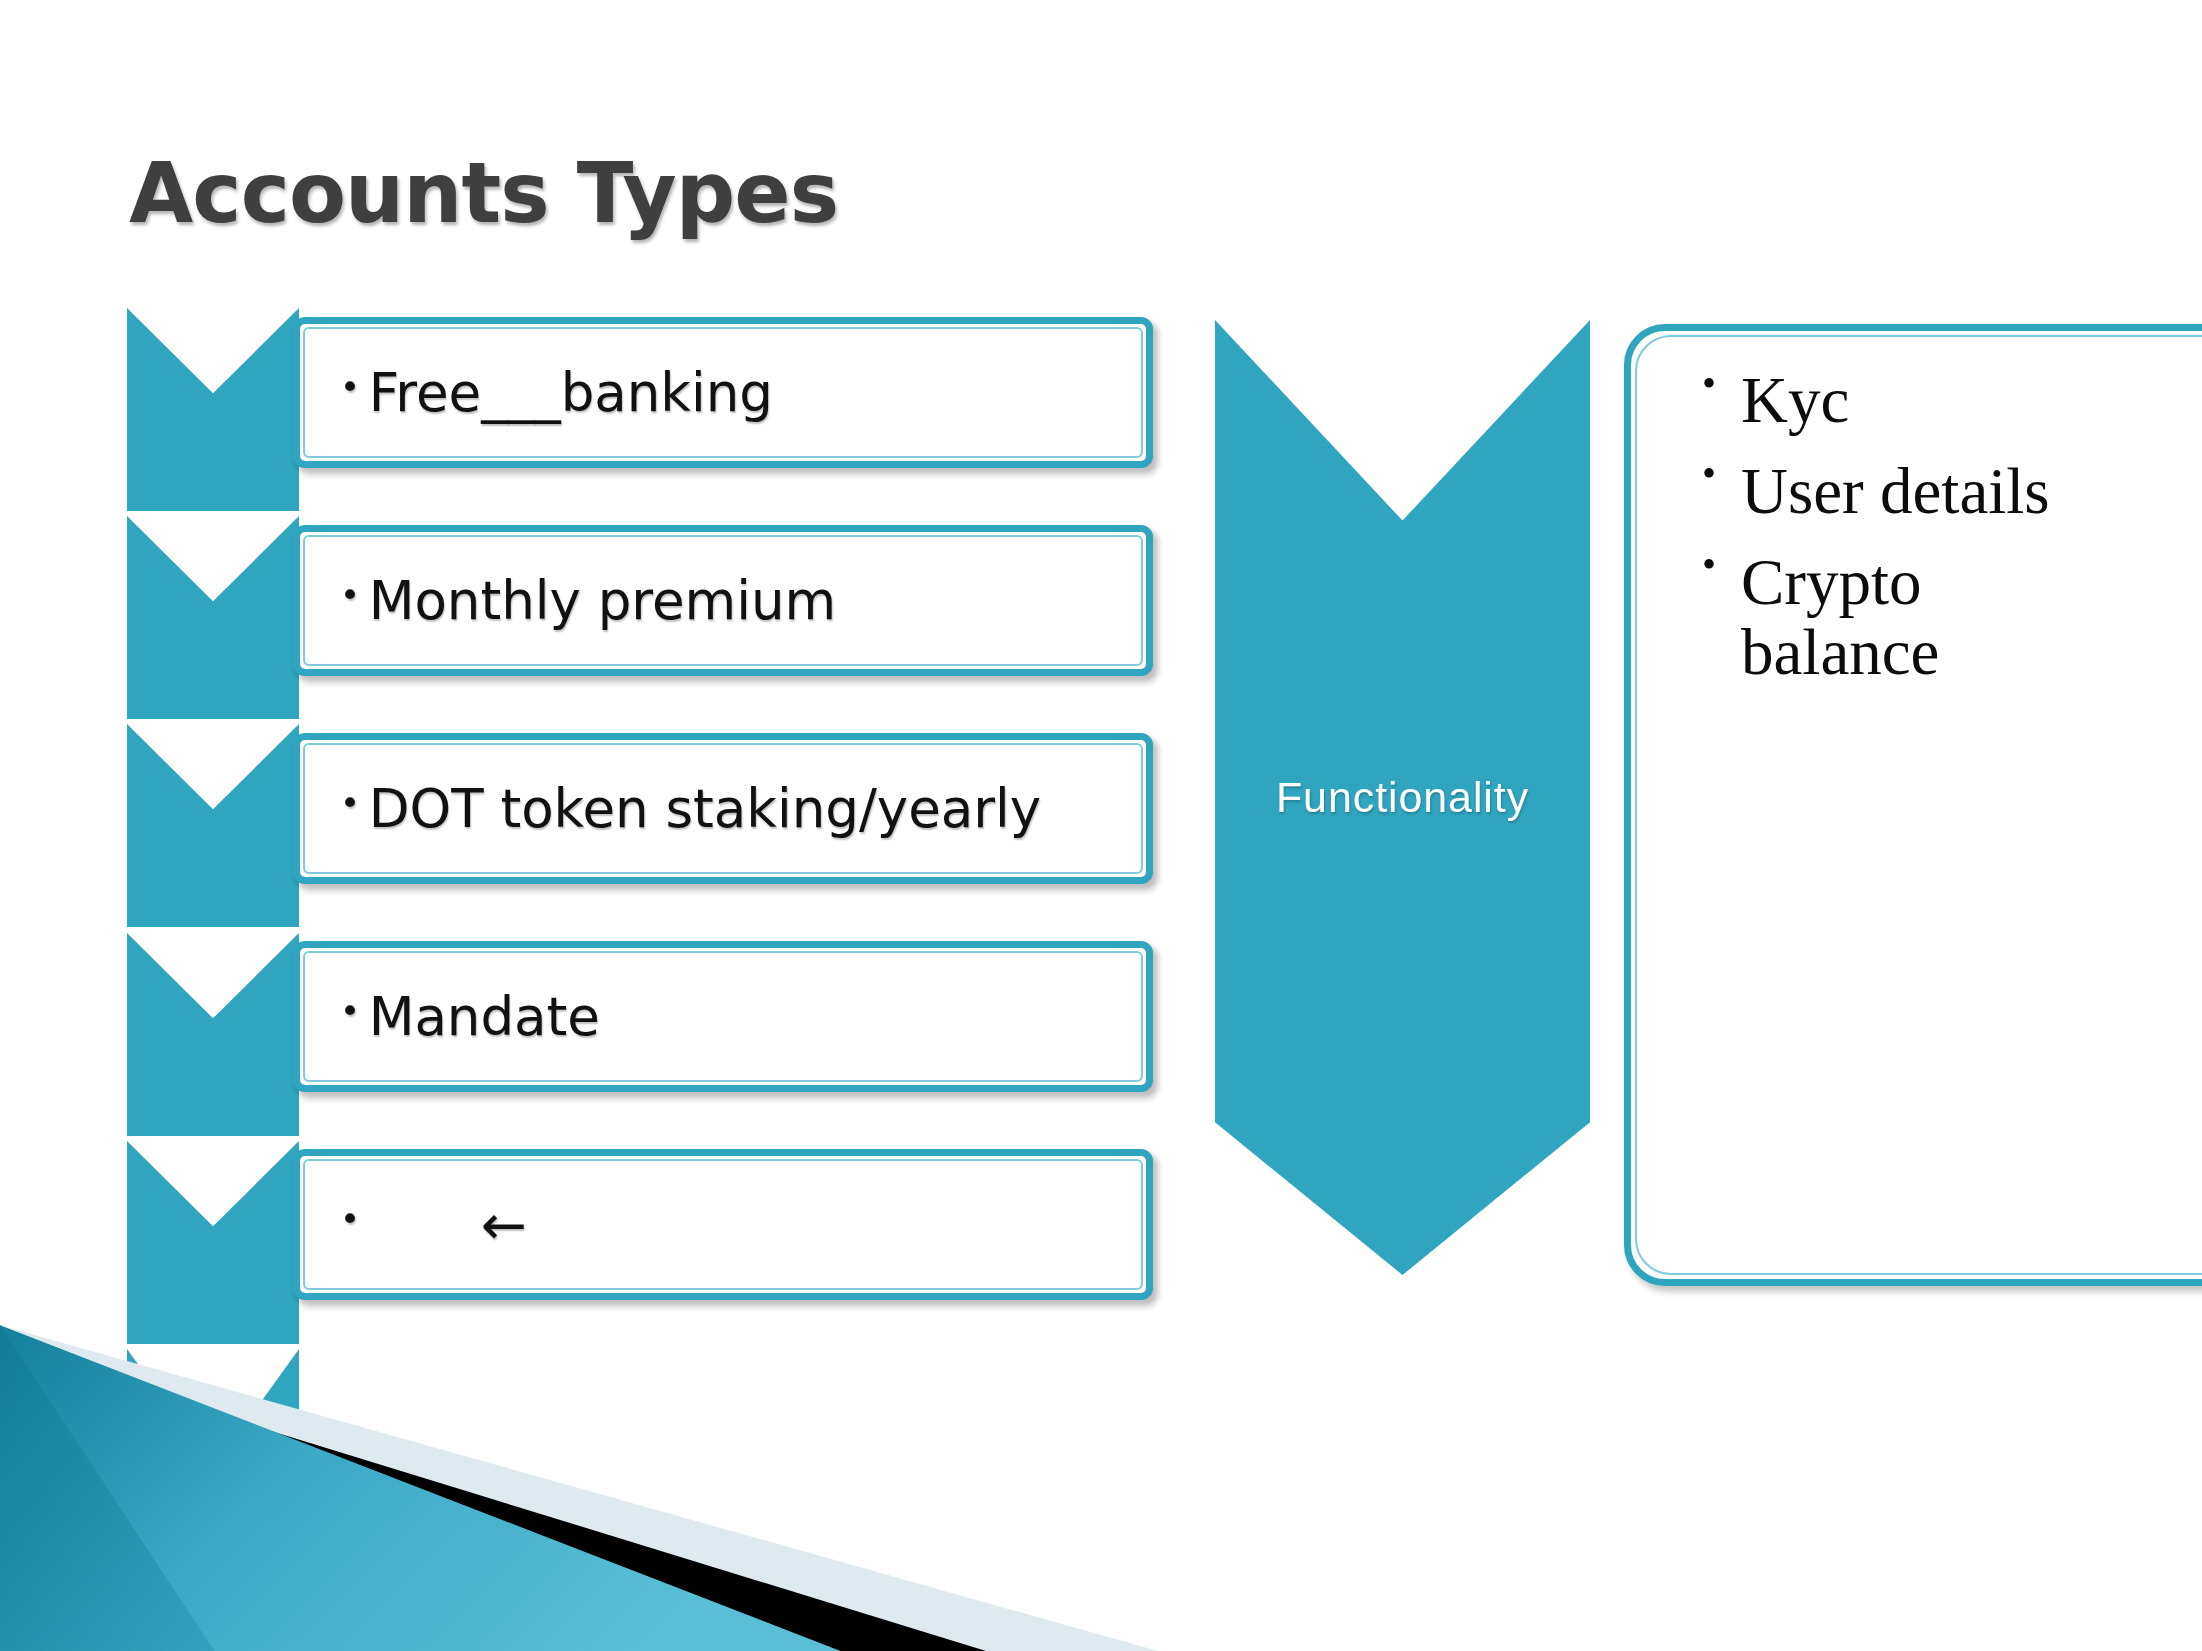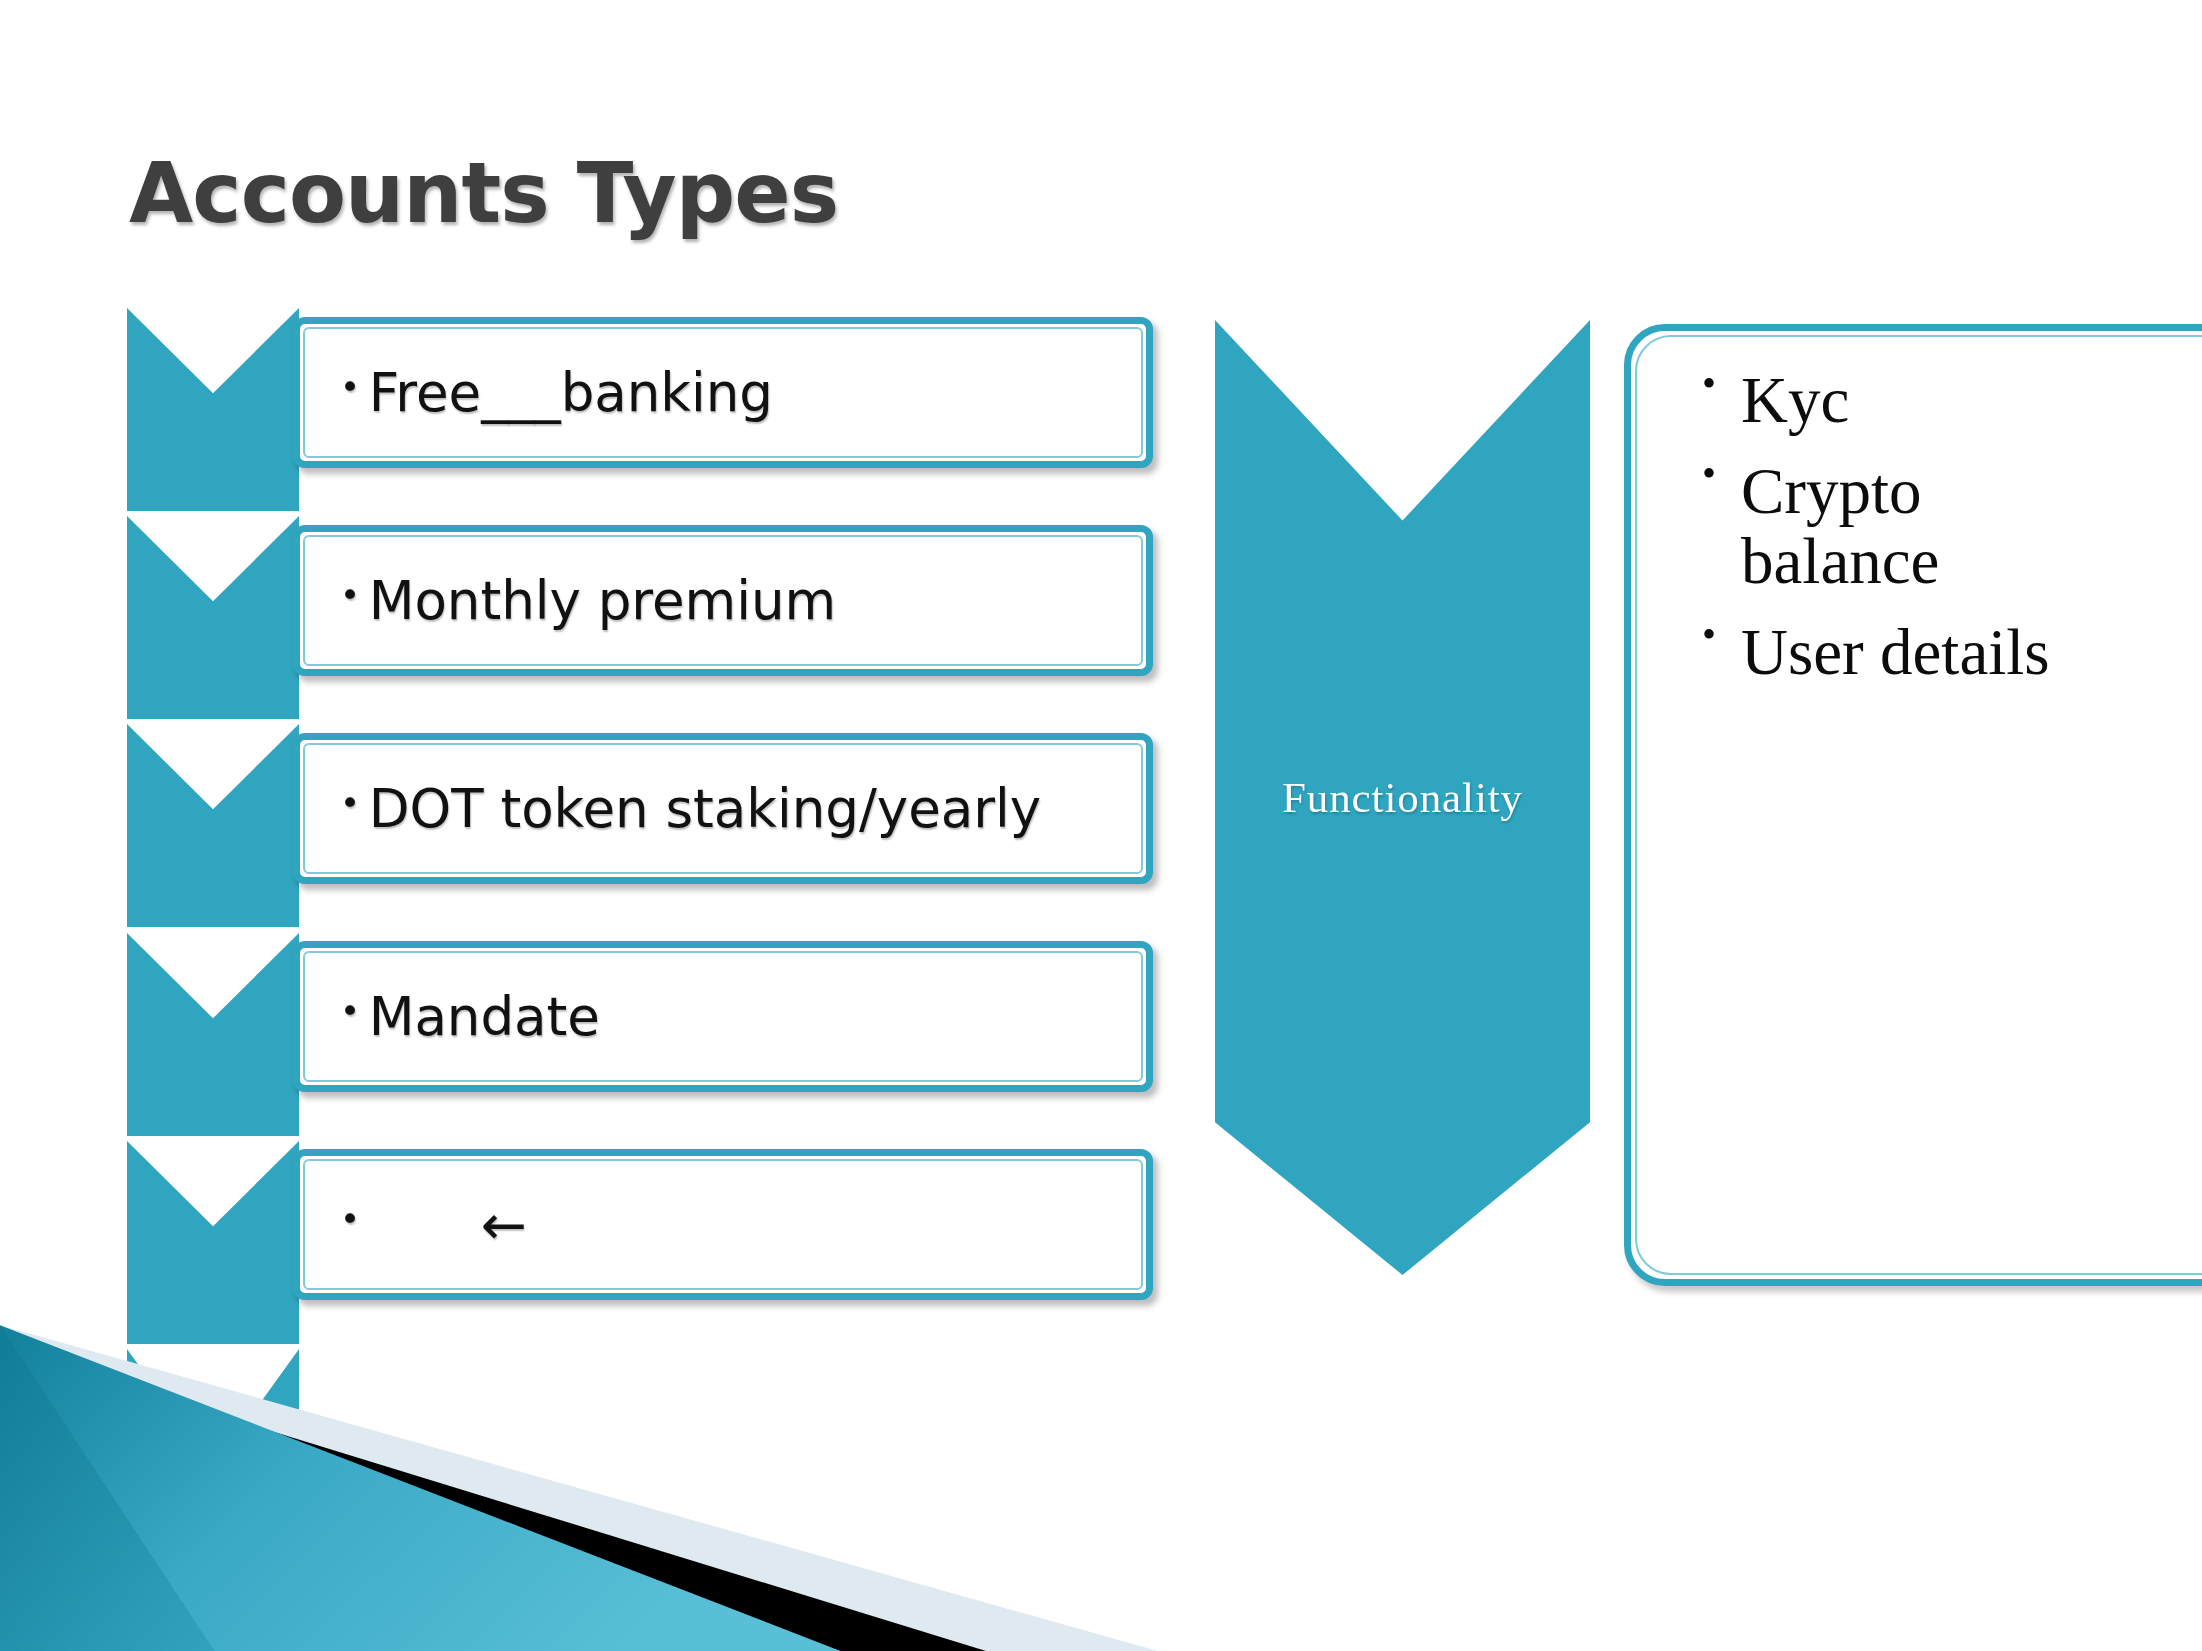--- a/index.html
+++ b/index.html
@@ -122,21 +122,21 @@
     position: absolute;
     left: 1215px;
     top: 320px;
     width: 375px;
     height: 955px;
     display: flex;
     align-items: center;
     justify-content: center;
     font-size: 43px;
     color: #ffffff;
-    font-family: Liberation Serif, serif;
+    font-family: Liberation Sans, sans-serif;
     letter-spacing: 0.9px;
     text-shadow: 0.9px 1.7px 2.6px rgba(0,0,0,0.22);
   }
 
   
   .right-panel {
     position: absolute;
     left: 1624px;
     top: 324px;
     width: 654px;
@@ -256,22 +256,22 @@
   </div>
 
 
   <div class="func-chevron"></div>
   <div class="func-label">Functionality</div>
 
   <div class="right-panel">
     <div class="inner-rule"></div>
     <ul class="right-list">
       <li>Kyc</li>
+      <li>User details</li>
       <li>Crypto balance</li>
-      <li>User details</li>
     </ul>
   </div>
 
   <svg class="deco" viewBox="0 0 1560 400" preserveAspectRatio="none">
     <defs>
       <linearGradient id="tealGrad" x1="0" y1="0" x2="1" y2="0.4">
         <stop offset="0%" stop-color="#12809b"></stop>
         <stop offset="45%" stop-color="#3aa9c6"></stop>
         <stop offset="100%" stop-color="#59bfd6"></stop>
       </linearGradient>

